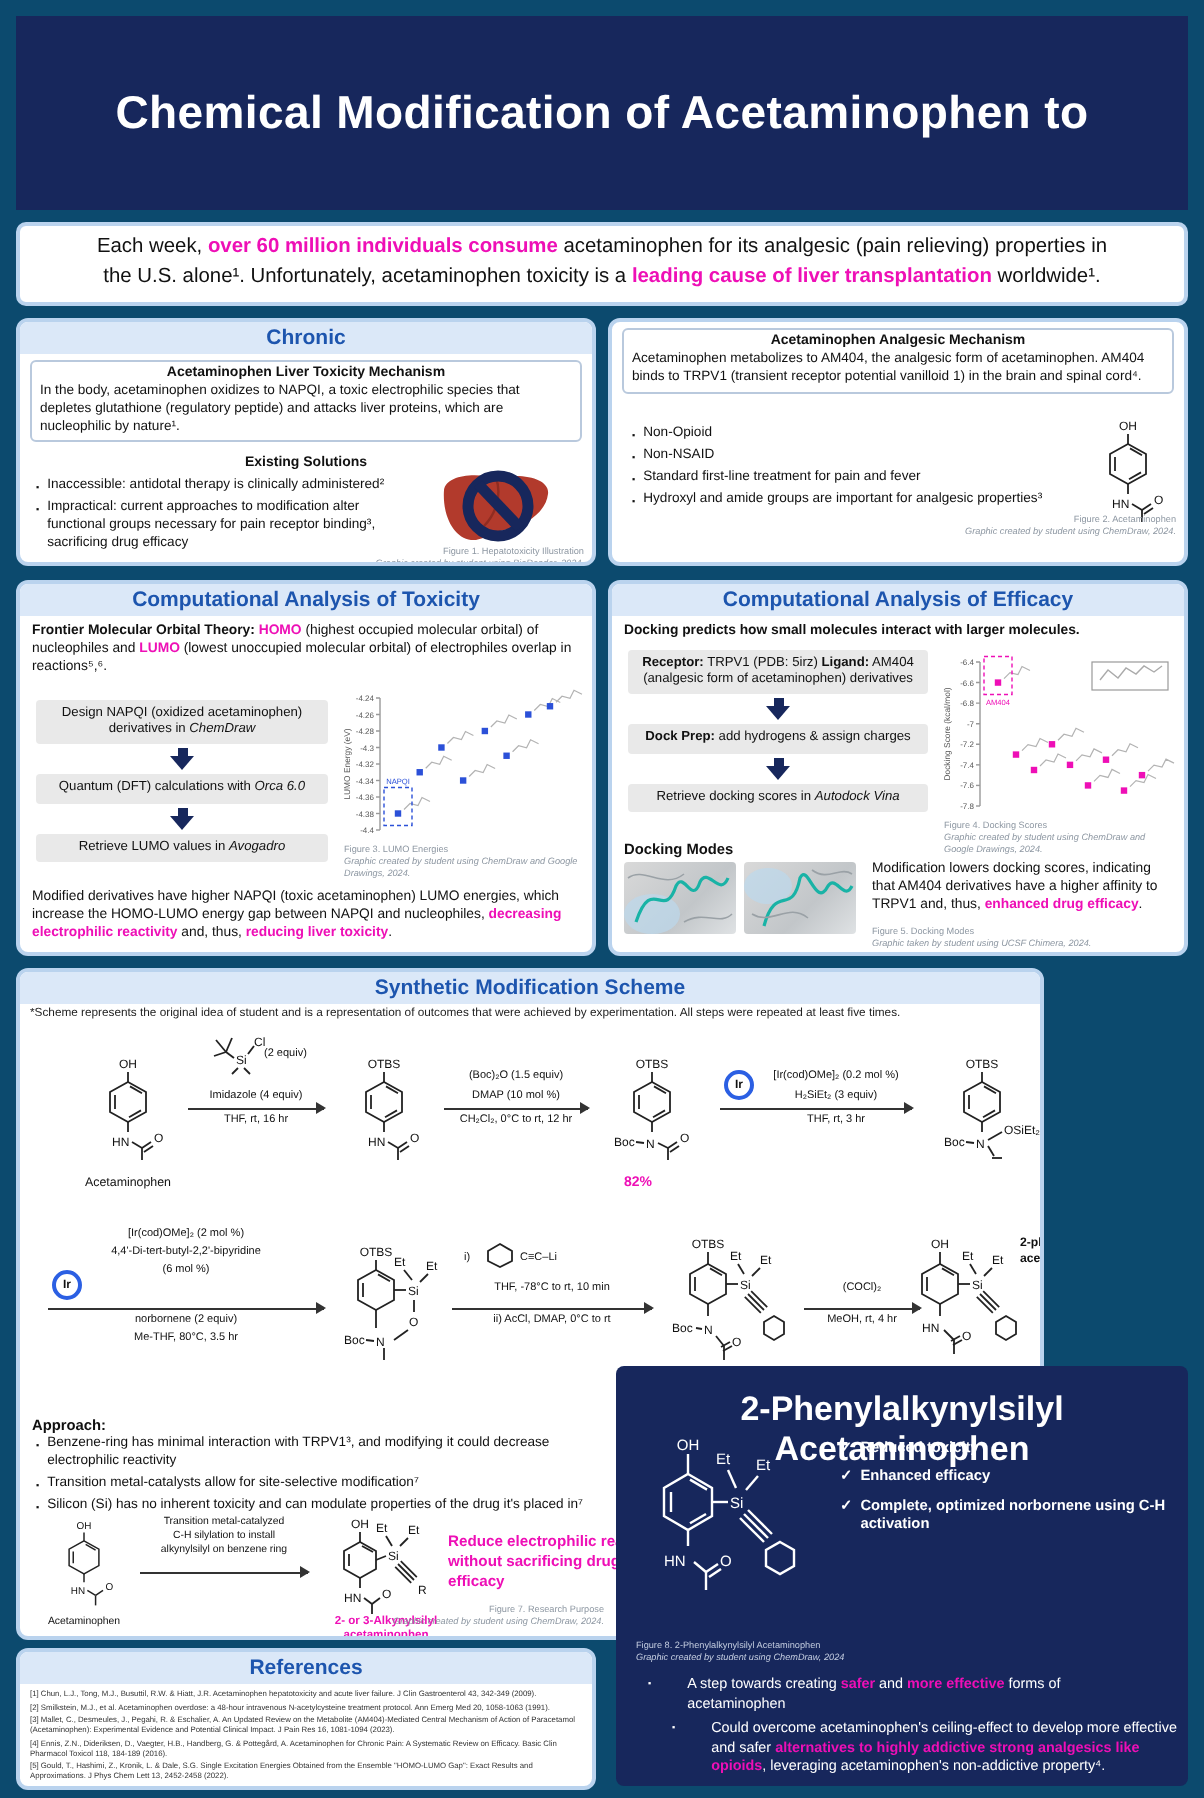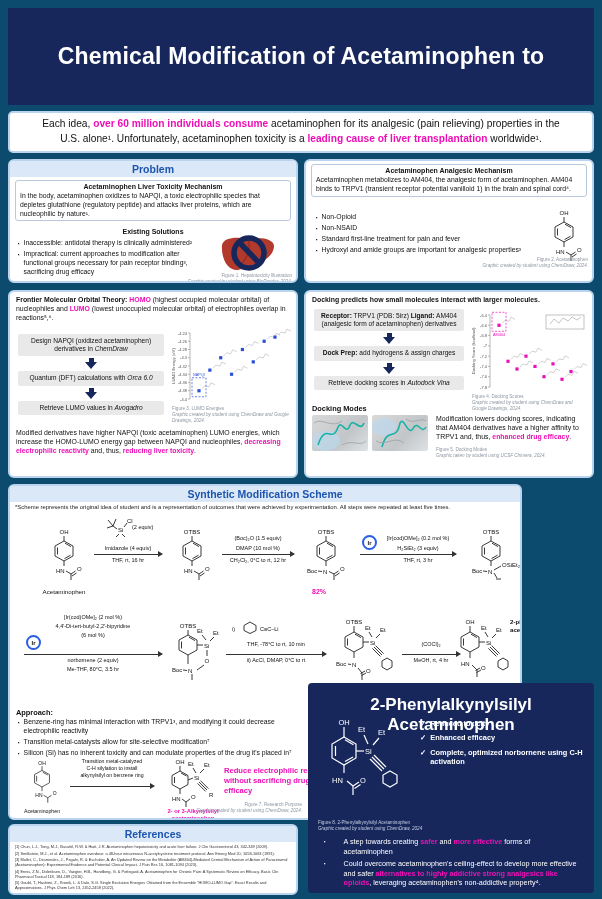--- a/index.html
+++ b/index.html
@@ -54,25 +54,25 @@
 </head>
 <body>
 
 <div id="poster">
 
   <div class="abs banner" style="left:8px;top:8px;width:586px;height:97px;">
     <div class="t1">Chemical Modification of Acetaminophen to</div>
   </div>
 
   <div class="abs strip" style="left:8px;top:111px;width:586px;height:42px;">
-    <p><span>Each idea, </span><span class="mag">over 60 million individuals consume</span><span> acetaminophen for its analgesic (pain relieving) properties in the U.S. alone¹. Unfortunately, acetaminophen toxicity is a </span><span class="mag">leading cause of liver transplantation</span><span> worldwide¹.</span></p>
+    <p><span>Each week, </span><span class="mag">over 60 million individuals consume</span><span> acetaminophen for its analgesic (pain relieving) properties in the U.S. alone¹. Unfortunately, acetaminophen toxicity is a </span><span class="mag">leading cause of liver transplantation</span><span> worldwide¹.</span></p>
   </div>
 
   <div class="abs panel" style="left:8px;top:159px;width:290px;height:124px;">
-    <div class="band">Problem</div>
+    <div class="band">Chronic</div>
     <div class="pbody">
       <div class="innerbox" style="left:5px;top:3px;width:276px;">
         <div class="ib-title">Acetaminophen Liver Toxicity Mechanism</div>
         <div class="ib-body">In the body, acetaminophen oxidizes to NAPQI, a toxic electrophilic species that depletes glutathione (regulatory peptide) and attacks liver proteins, which are nucleophilic by nature¹.</div>
       </div>
       <div class="subhead" style="top:51px;">Existing Solutions</div>
       <div class="bul" style="left:8px;top:62px;width:192px;">
         <div class="row">
             <span class="bm">▪</span>
             <span>Inaccessible: antidotal therapy is clinically administered²</span>
@@ -135,20 +135,21 @@
         <line class="sl" x1="31" y1="48" x2="31" y2="54"></line>
       </svg>
       <div class="cap tr" style="left:160px;top:96px;width:122px;">
         <div>Figure 2. Acetaminophen</div>
         <div class="it">Graphic created by student using ChemDraw, 2024.</div>
       </div>
     </div>
   </div>
 
   <div class="abs panel" style="left:8px;top:290px;width:290px;height:188px;">
+    <div class="band">Computational Analysis of Toxicity</div>
     <div class="pbody">
       <p class="body-text" style="left:6px;top:3px;width:276px;"><span class="bold">Frontier Molecular Orbital Theory: </span><span class="mag">HOMO</span><span> (highest occupied molecular orbital) of nucleophiles and </span><span class="mag">LUMO</span><span> (lowest unoccupied molecular orbital) of electrophiles overlap in reactions⁵,⁶.</span></p>
       <div class="flowcol" style="left:8px;top:42px;width:146px;">
         <div class="fbox"><span>Design NAPQI (oxidized acetaminophen) derivatives in </span><span class="it">ChemDraw</span></div>
         <div class="fstem"></div>
           <div class="fhead"></div>
         <div class="fbox"><span>Quantum (DFT) calculations with </span><span class="it">Orca 6.0</span></div>
         <div class="fstem"></div>
           <div class="fhead"></div>
         <div class="fbox"><span>Retrieve LUMO values in </span><span class="it">Avogadro</span></div>
@@ -195,20 +196,21 @@
         </svg>
       <div class="cap" style="left:162px;top:114px;width:120px;">
         <div>Figure 3. LUMO Energies</div>
         <div class="it">Graphic created by student using ChemDraw and Google Drawings, 2024.</div>
       </div>
       <p class="body-text" style="left:6px;top:136px;width:276px;"><span>Modified derivatives have higher NAPQI (toxic acetaminophen) LUMO energies, which increase the HOMO-LUMO energy gap between NAPQI and nucleophiles, </span><span class="mag">decreasing electrophilic reactivity</span><span> and, thus, </span><span class="mag">reducing liver toxicity</span><span>.</span></p>
     </div>
   </div>
 
   <div class="abs panel" style="left:304px;top:290px;width:290px;height:188px;">
+    <div class="band">Computational Analysis of Efficacy</div>
     <div class="pbody">
       <p class="body-text bold" style="left:6px;top:3px;width:276px;">Docking predicts how small molecules interact with larger molecules.</p>
       <div class="flowcol" style="left:8px;top:17px;width:150px;">
         <div class="fbox"><span class="bold">Receptor:</span><span> TRPV1 (PDB: 5irz) </span><span class="bold">Ligand:</span><span> AM404 (analgesic form of acetaminophen) derivatives</span></div>
         <div class="fstem"></div>
           <div class="fhead"></div>
         <div class="fbox"><span class="bold">Dock Prep:</span><span> add hydrogens &amp; assign charges</span></div>
         <div class="fstem"></div>
           <div class="fhead"></div>
         <div class="fbox"><span>Retrieve docking scores in </span><span class="it">Autodock Vina</span></div>
@@ -604,21 +606,21 @@
         </div>
     </div>
     <div class="cap" style="left:10px;top:137px;width:220px;color:#c4cde0;">
       <div>Figure 8. 2-Phenylalkynylsilyl Acetaminophen</div>
       <div class="it">Graphic created by student using ChemDraw, 2024</div>
     </div>
     <div class="nbul" style="left:16px;top:154px;width:256px;">
       <span class="bm">▪</span>
       <span><span>A step towards creating </span><span class="mag">safer</span><span> and </span><span class="mag">more effective</span><span> forms of acetaminophen</span></span>
     </div>
-    <div class="nbul" style="left:16px;top:176px;width:256px;">
+    <div class="nbul" style="left:28px;top:176px;width:256px;">
       <span class="bm">▪</span>
       <span><span>Could overcome acetaminophen's ceiling-effect to develop more effective and safer </span><span class="mag">alternatives to highly addictive strong analgesics like opioids</span><span>, leveraging acetaminophen's non-addictive property⁴.</span></span>
     </div>
   </div>
 
   <div class="abs panel" style="left:8px;top:824px;width:290px;height:71px;">
     <div class="band">References</div>
     <div class="refs">
       <p>[1] Chun, L.J., Tong, M.J., Busuttil, R.W. &amp; Hiatt, J.R. Acetaminophen hepatotoxicity and acute liver failure. J Clin Gastroenterol 43, 342-349 (2009).</p>
       <p>[2] Smilkstein, M.J., et al. Acetaminophen overdose: a 48-hour intravenous N-acetylcysteine treatment protocol. Ann Emerg Med 20, 1058-1063 (1991).</p>

